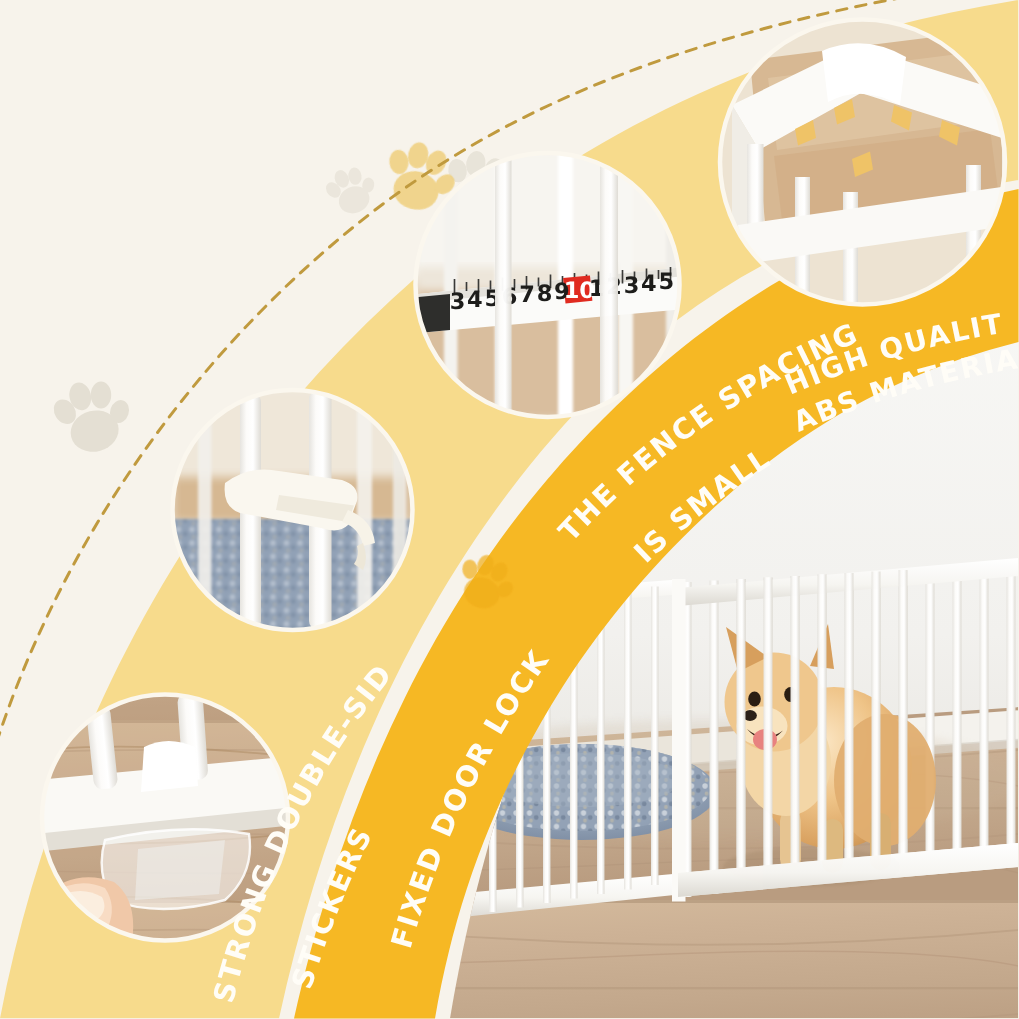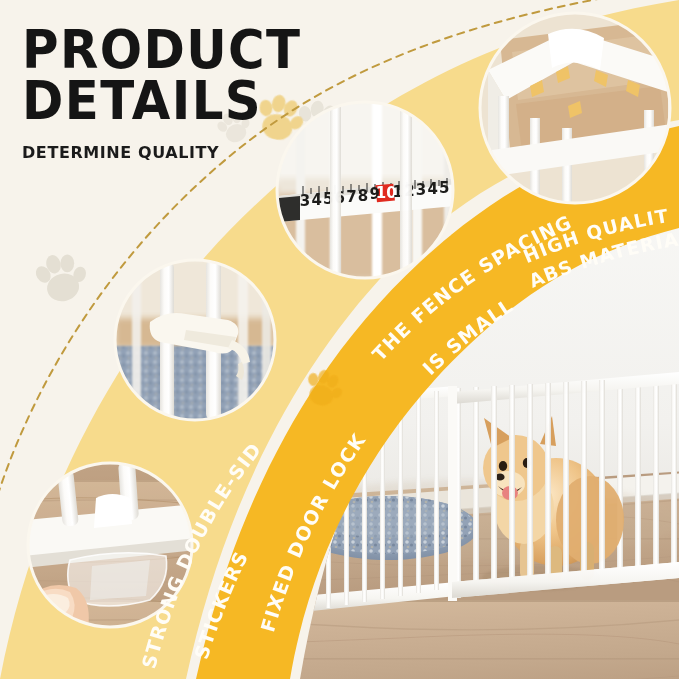--- a/index.html
+++ b/index.html
@@ -479,19 +479,14 @@
 
       <text class="curve-label" font-size="18.5" letter-spacing="1.3">
         <textPath href="#pathAbs1" startOffset="4%" id="tpAbs1">HIGH QUALITY</textPath>
       </text>
       <text class="curve-label" font-size="18.5" letter-spacing="1.3">
         <textPath href="#pathAbs2" startOffset="3%" id="tpAbs2">ABS MATERIAL</textPath>
       </text>
     </g>
   </svg>
 
-  <div class="hdr">
-    <div class="hdr-title">PRODUCT
-DETAILS</div>
-    <div class="hdr-sub">DETERMINE QUALITY</div>
-  </div>
 
 </div>
 
 </body></html>

